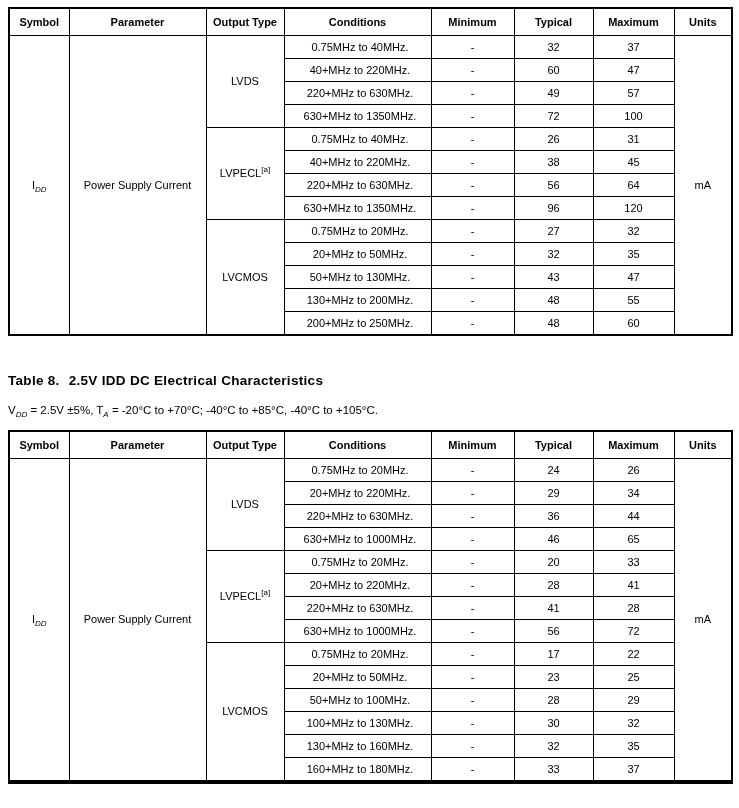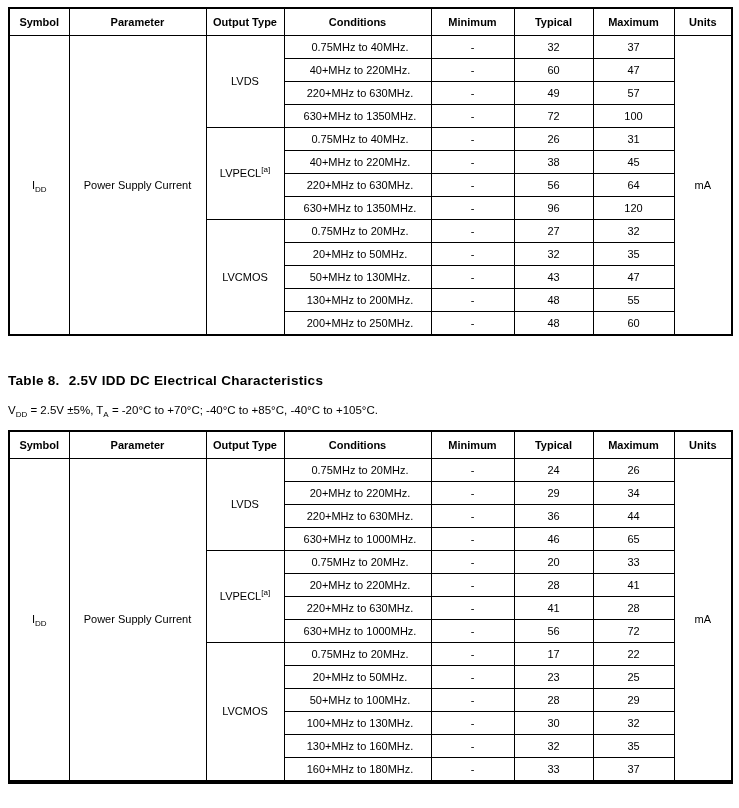--- a/index.html
+++ b/index.html
@@ -24,21 +24,21 @@
     padding: 0;
     line-height: 1.15;
     overflow: hidden;
     white-space: nowrap;
   }
   table.spec th { height: 26px; font-weight: bold; }
   table.spec td { height: 22px; }
   table.spec td.cond { text-align: center; padding-left: 5px; }
   table.spec#table-lower { border-bottom: 4px solid #000000; }
 
-  sub { font-size: 8px; line-height: 0; }
+  sub { font-size: 8px; line-height: 0; font-style: italic; }
   sup { font-size: 8px; line-height: 0; }
 
   .footnote {
     margin: 10px 0 0 14px;
     font-size: 10.5px;
   }
   .heading {
     margin: 37px 0 16px 0;
     font-size: 13.5px;
     font-weight: bold;

